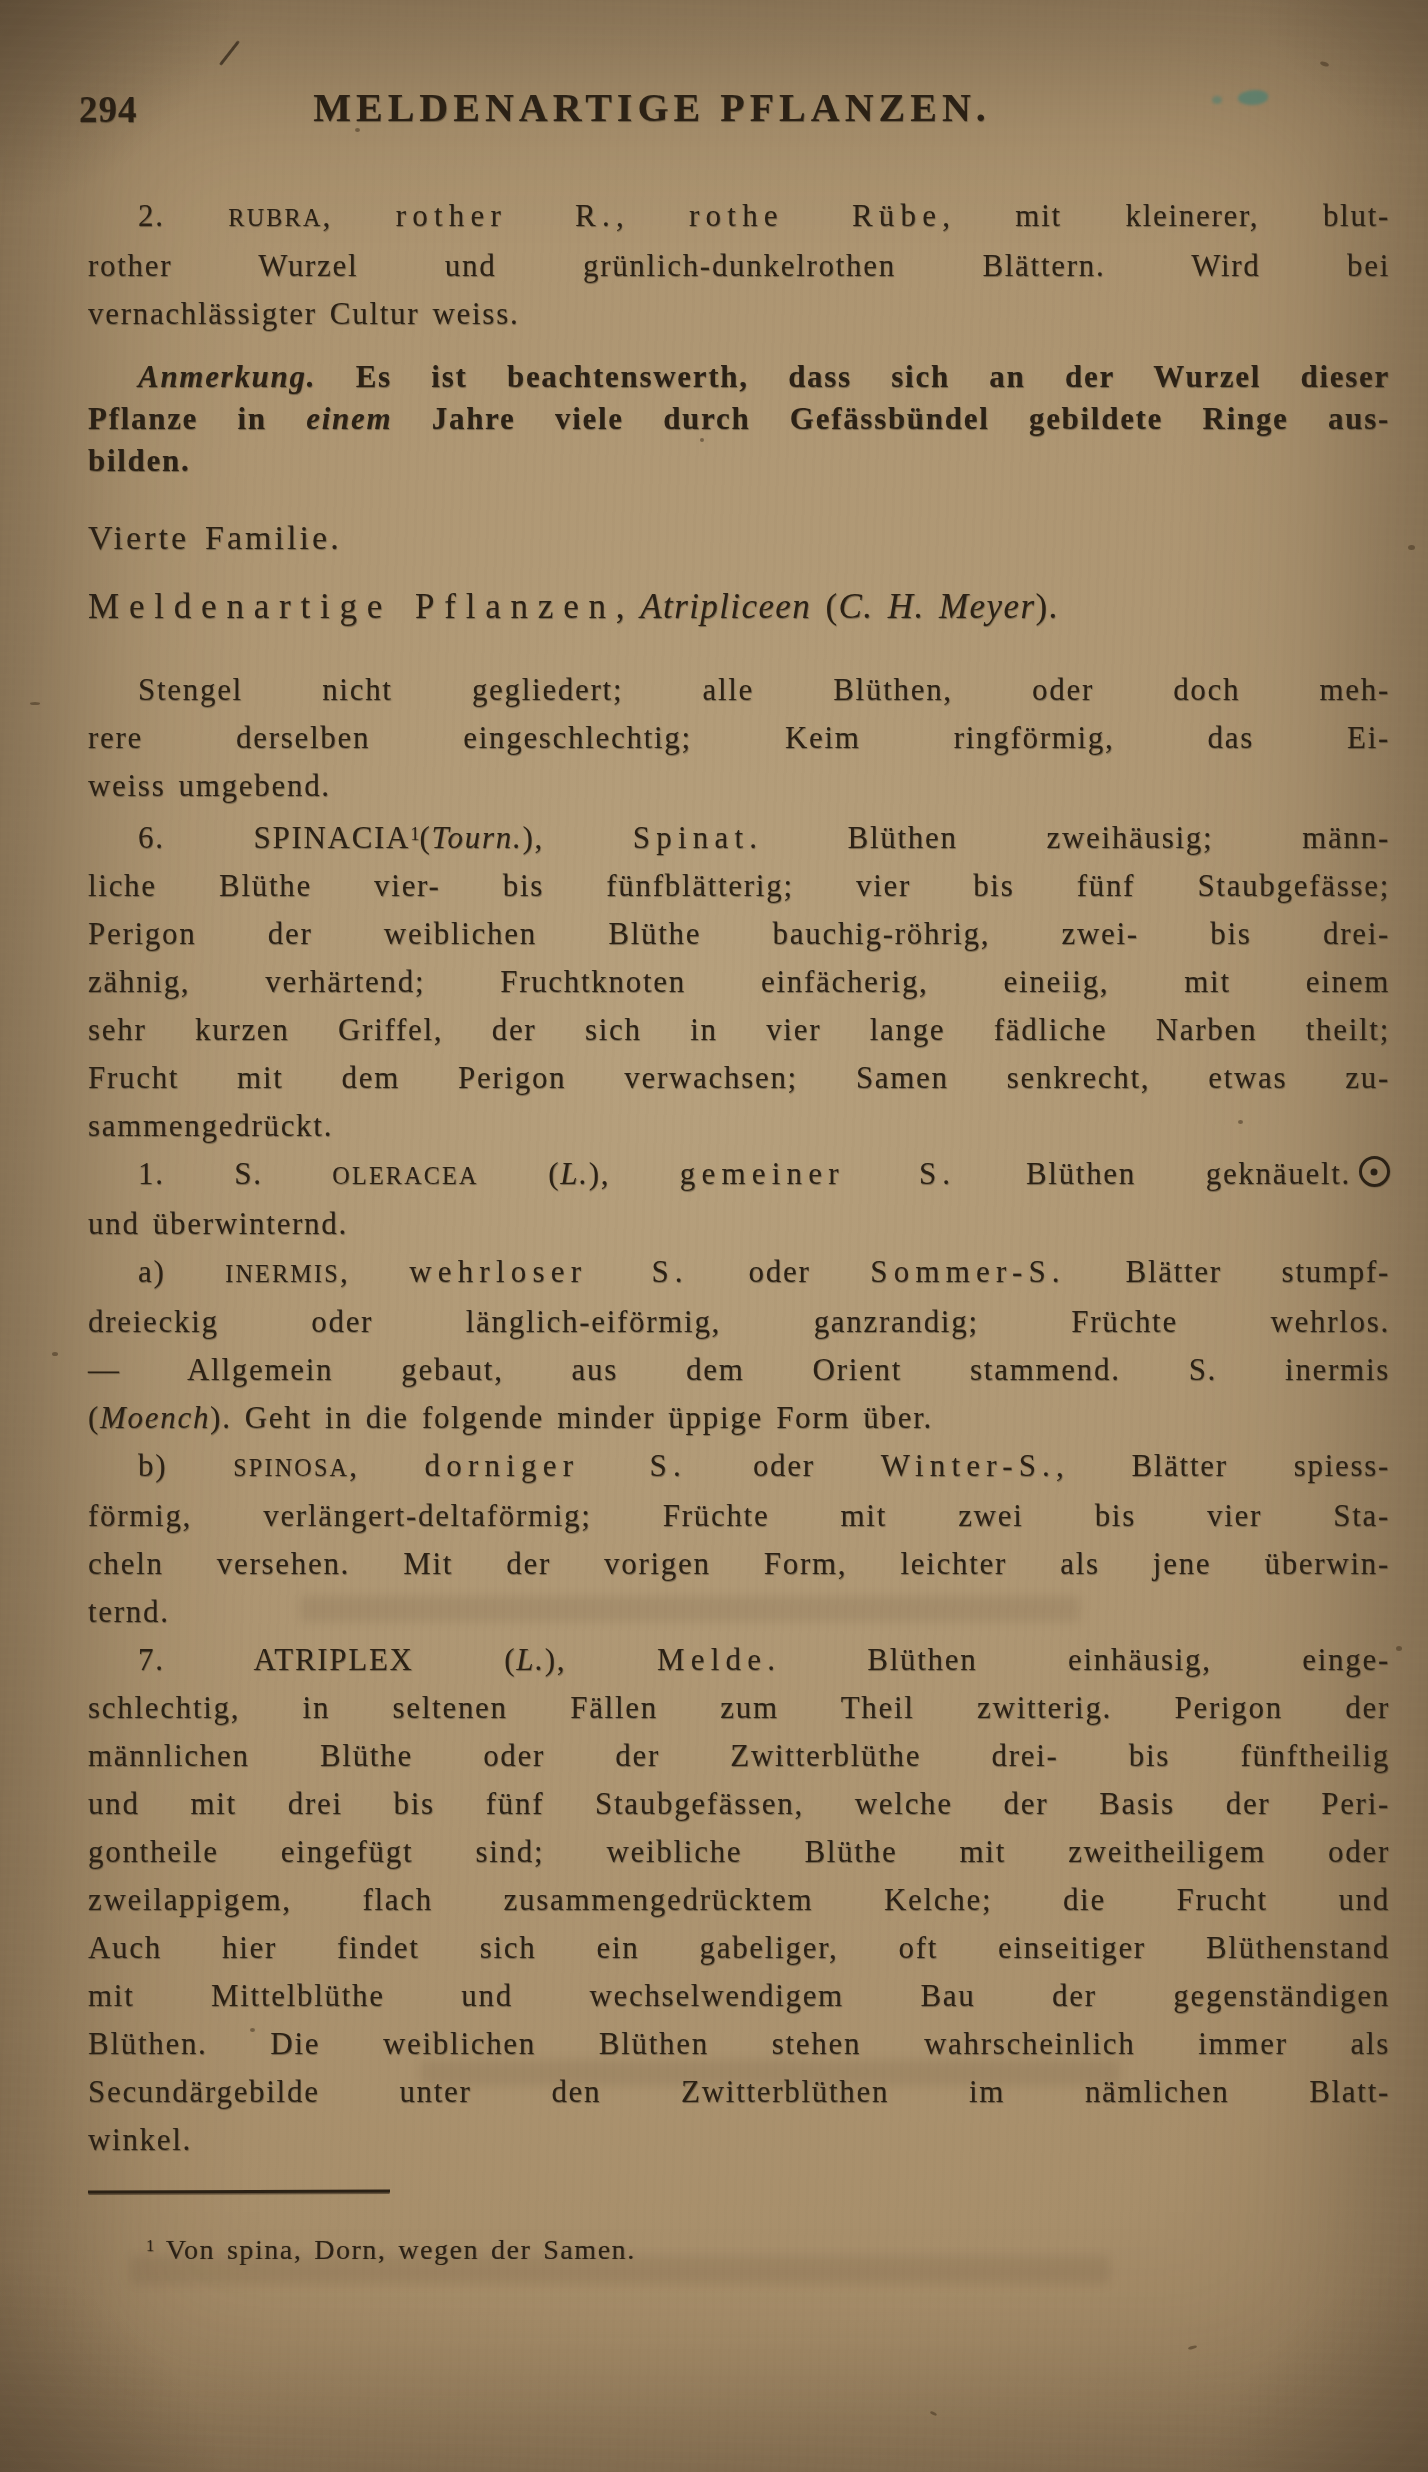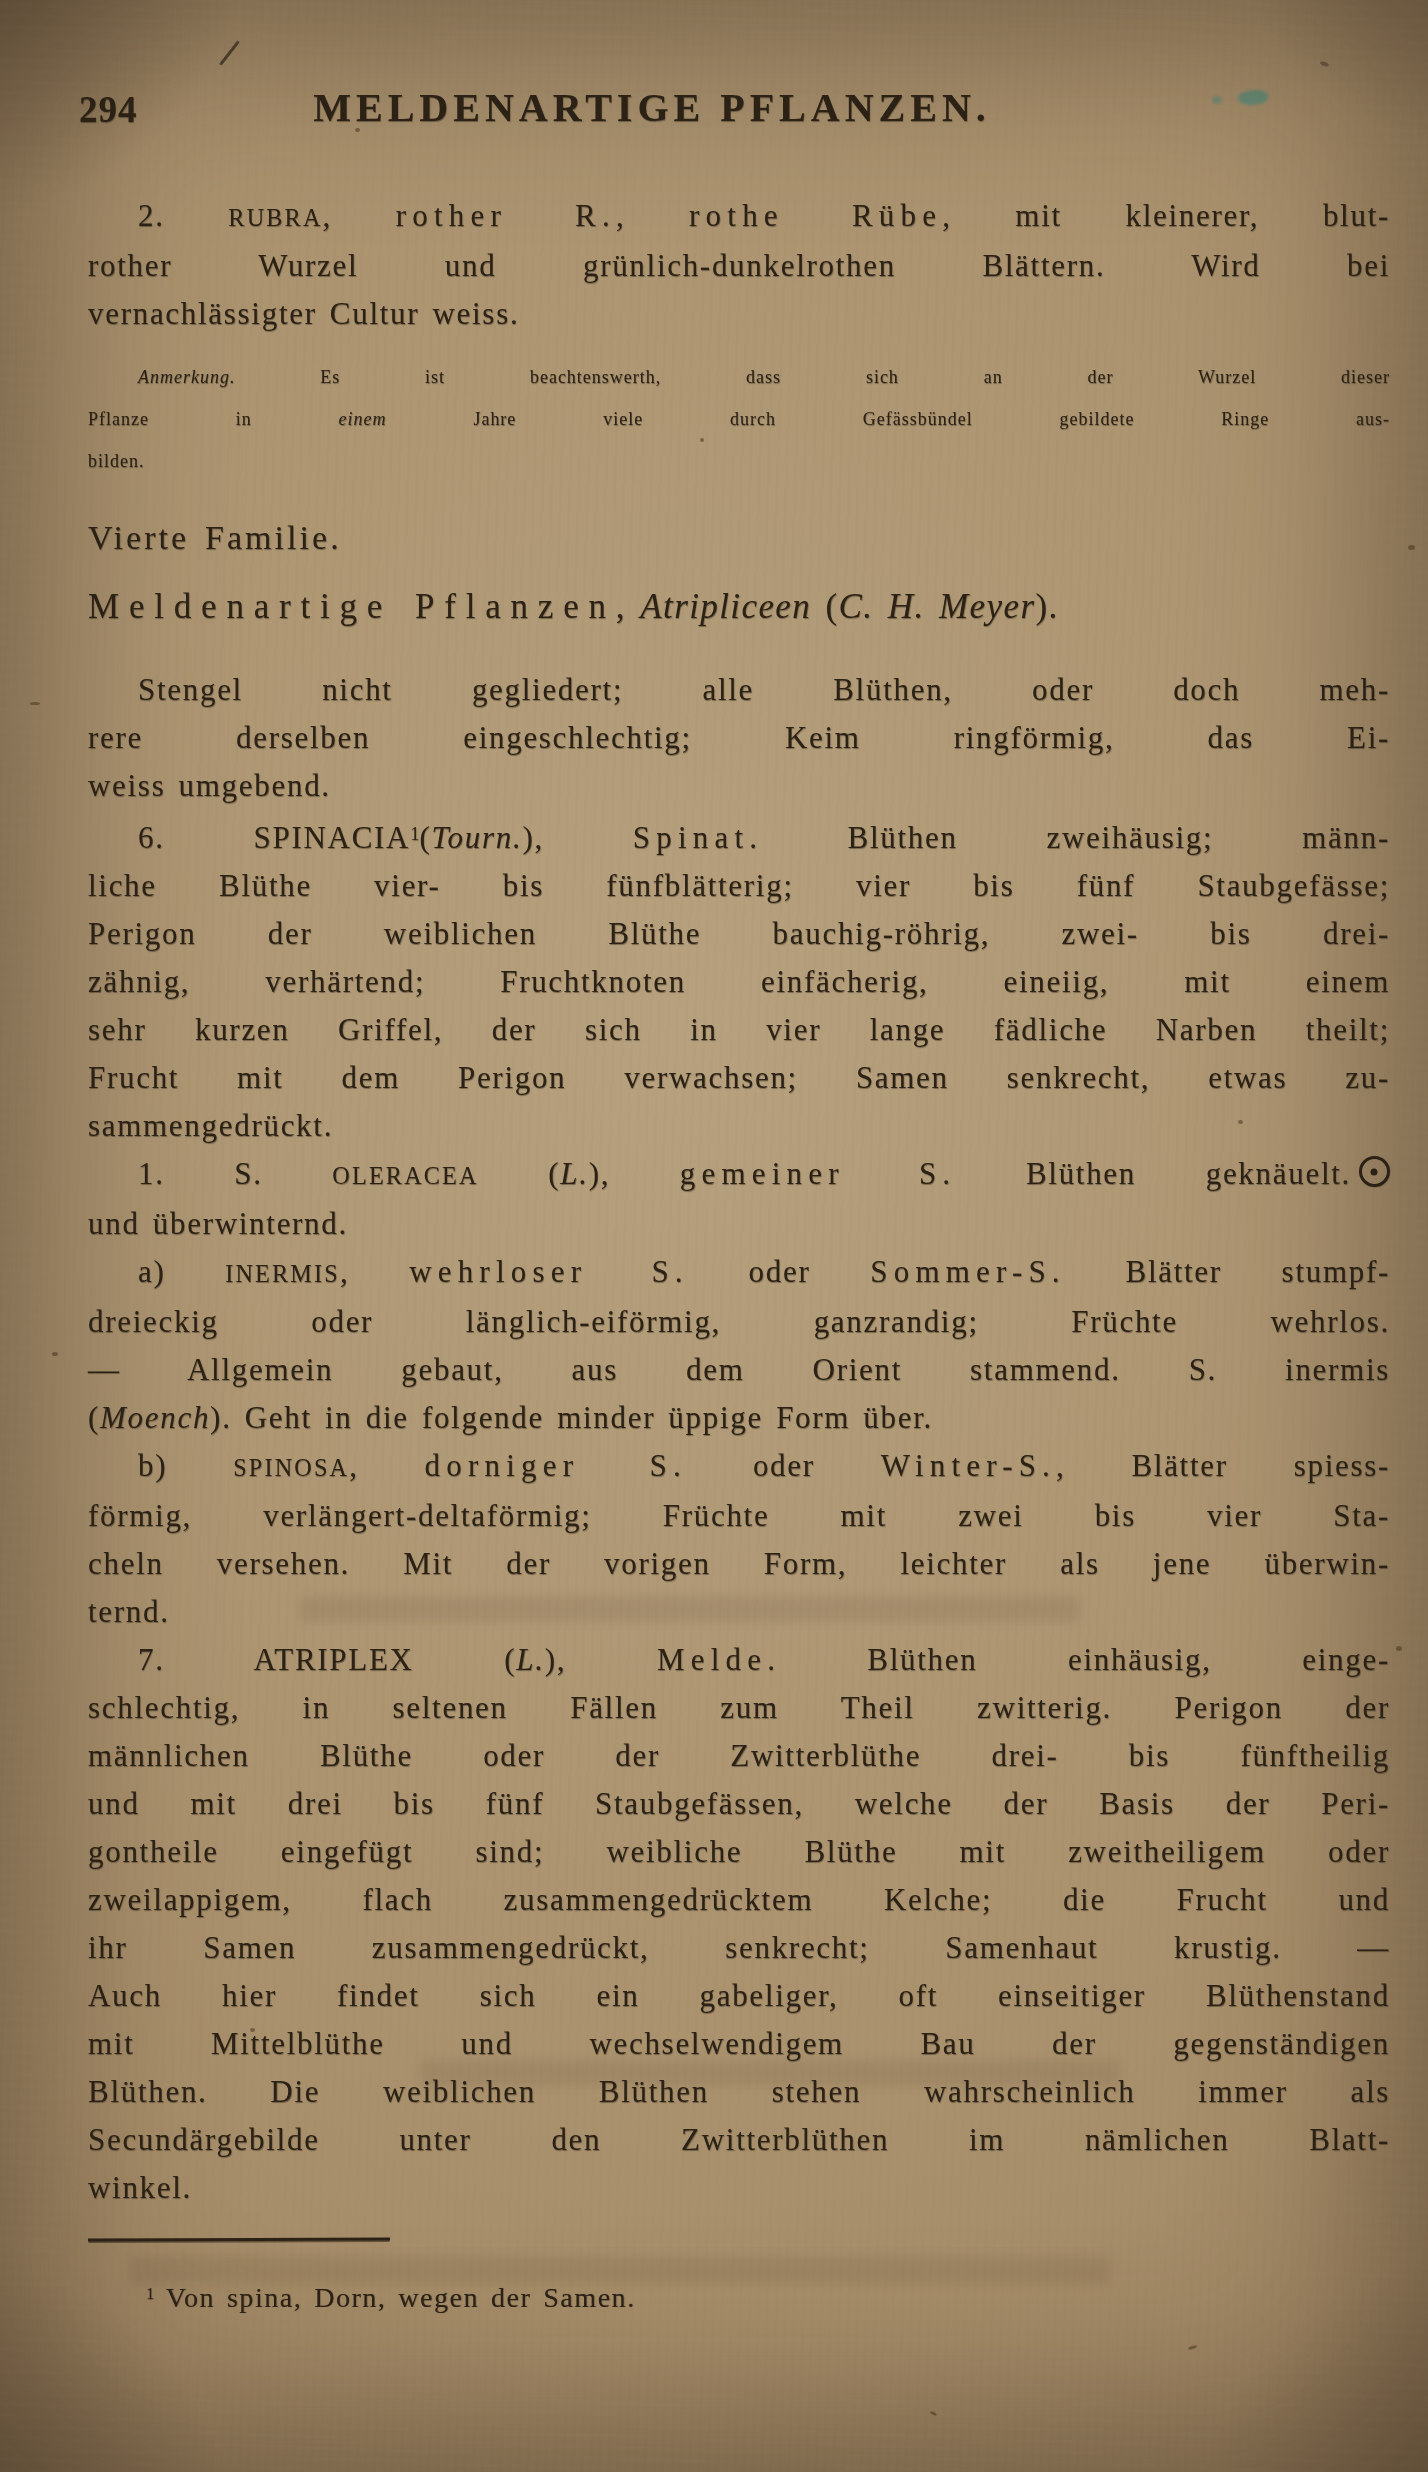--- a/index.html
+++ b/index.html
@@ -51,21 +51,21 @@
   .block{margin:0;}
   .line{
     font-size:31px;line-height:48px;
     letter-spacing:.055em;word-spacing:.12em;
     text-align:justify;text-align-last:justify;text-justify:inter-word;
     white-space:normal;
   }
   .block .line:last-child{text-align-last:left;}
   .indent .line:first-child{text-indent:50px;}
 
-  .note .line{font-size:18px;line-height:42px;}
+  .note .line{font-size:31px;line-height:42px;font-weight:bold;}
   .block.m-note{margin-top:18px;}
   .block.m-h1{margin-top:34px;}
   .block.m-h2{margin-top:24px;}
   .block.m-body{margin-top:36px;}
 
   .center .line{text-align:left;text-align-last:center;}
   .h1 .line{font-size:34px;line-height:44px;letter-spacing:.09em;}
   .h2 .line{font-size:35px;line-height:46px;letter-spacing:.04em;}
 
   .it{font-style:italic;}
@@ -185,21 +185,20 @@
         <div class="line"><span>cheln versehen. Mit der vorigen Form, leichter als jene überwin-</span></div>
         <div class="line"><span>ternd.</span></div>
       </div>
       <div class="block txt indent">
         <div class="line"><span>7. ATRIPLEX (</span><span class="it">L.</span><span>), </span><span class="sp">Melde</span><span>. Blüthen einhäusig, einge-</span></div>
         <div class="line"><span>schlechtig, in seltenen Fällen zum Theil zwitterig. Perigon der</span></div>
         <div class="line"><span>männlichen Blüthe oder der Zwitterblüthe drei- bis fünftheilig</span></div>
         <div class="line"><span>und mit drei bis fünf Staubgefässen, welche der Basis der Peri-</span></div>
         <div class="line"><span>gontheile eingefügt sind; weibliche Blüthe mit zweitheiligem oder</span></div>
         <div class="line"><span>zweilappigem, flach zusammengedrücktem Kelche; die Frucht und</span></div>
-        <div class="line"><span>ihr Samen zusammengedrückt, senkrecht; Samenhaut krustig. —</span></div>
         <div class="line"><span>Auch hier findet sich ein gabeliger, oft einseitiger Blüthenstand</span></div>
         <div class="line"><span>mit Mittelblüthe und wechselwendigem Bau der gegenständigen</span></div>
         <div class="line"><span>Blüthen. Die weiblichen Blüthen stehen wahrscheinlich immer als</span></div>
         <div class="line"><span>Secundärgebilde unter den Zwitterblüthen im nämlichen Blatt-</span></div>
         <div class="line"><span>winkel.</span></div>
       </div>
       <div class="footnote-rule "></div>
       <div class="block txt footnote">
         <div class="line"><span class="sup">1</span><span> Von spina, Dorn, wegen der Samen.</span></div>
       </div>

